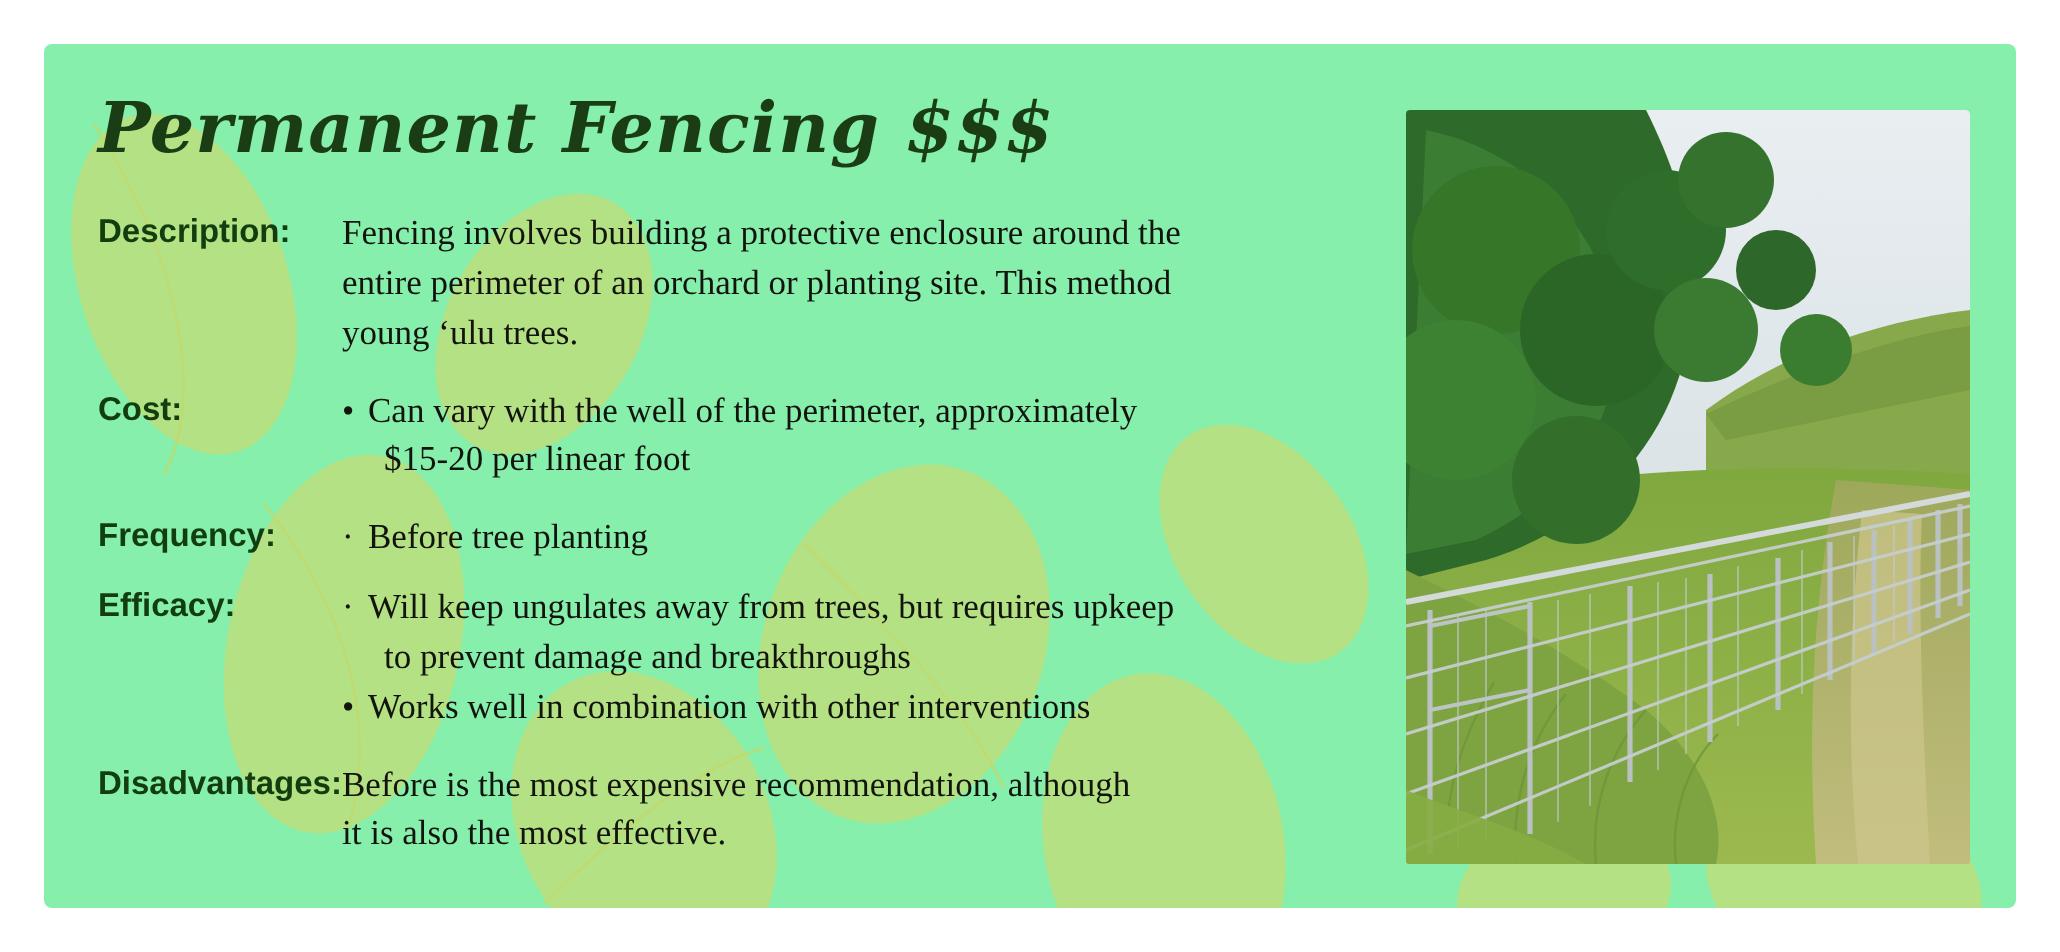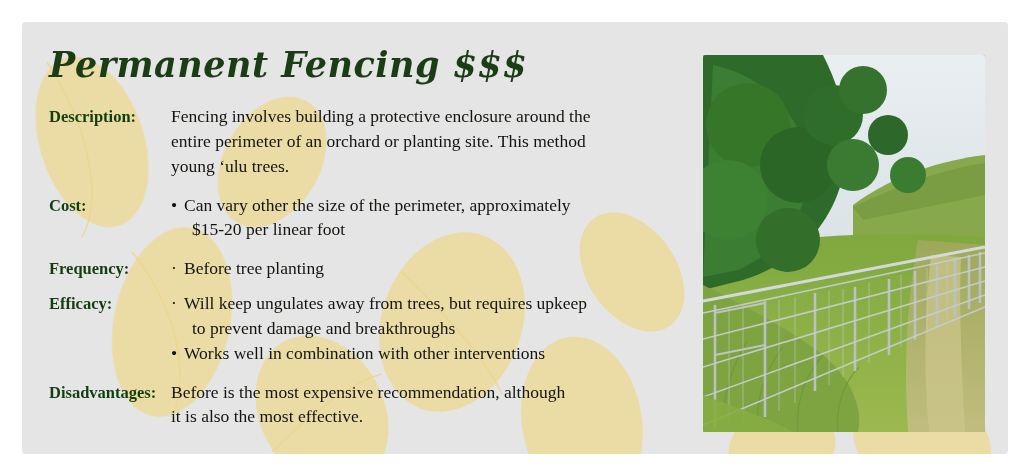--- a/index.html
+++ b/index.html
@@ -13,21 +13,21 @@
     font-family: "Liberation Serif", serif;
     overflow: hidden;
   }
 
   #card {
     position: absolute;
     left: 22px;
     top: 22px;
     width: 986px;
     height: 432px;
-    background: #e5e5e5;
+    background: #86efac;
     border-radius: 4px;
     overflow: hidden;
   }
 
   
   #pattern {
     position: absolute;
     inset: 0;
     pointer-events: none;
     opacity: 0.55;
@@ -61,21 +61,21 @@
     width: 650px;
   }
 
   .row {
     display: flex;
     align-items: flex-start;
     margin-bottom: 9px;
   }
   .row-label {
     flex: 0 0 122px;
-    font-family: Liberation Serif, serif;
+    font-family: Liberation Sans, sans-serif;
     font-weight: bold;
     font-size: 16.5px;
     color: #123d0f;
     line-height: 1.42;
     padding-top: 1px;
   }
   .row-body {
     flex: 1 1 auto;
     font-family: "Liberation Serif", serif;
     font-size: 17.5px;
@@ -150,21 +150,21 @@
           <p>entire perimeter of an orchard or planting site. This method</p>
           <p>young ‘ulu trees.</p>
         </div>
       </div>
 
       <div class="row" style="margin-top:14px;">
         <div class="row-label">Cost:</div>
         <div class="row-body">
           <p class="bullet">
             <span class="dot">•</span>
-            <span>Can vary other the size of the perimeter, approximately</span>
+            <span>Can vary with the well of the perimeter, approximately</span>
             <span class="cont">$15-20 per linear foot</span>
           </p>
         </div>
       </div>
 
       <div class="row" style="margin-top:14px;">
         <div class="row-label">Frequency:</div>
         <div class="row-body">
           <p class="bullet">
             <span class="dot">·</span>

